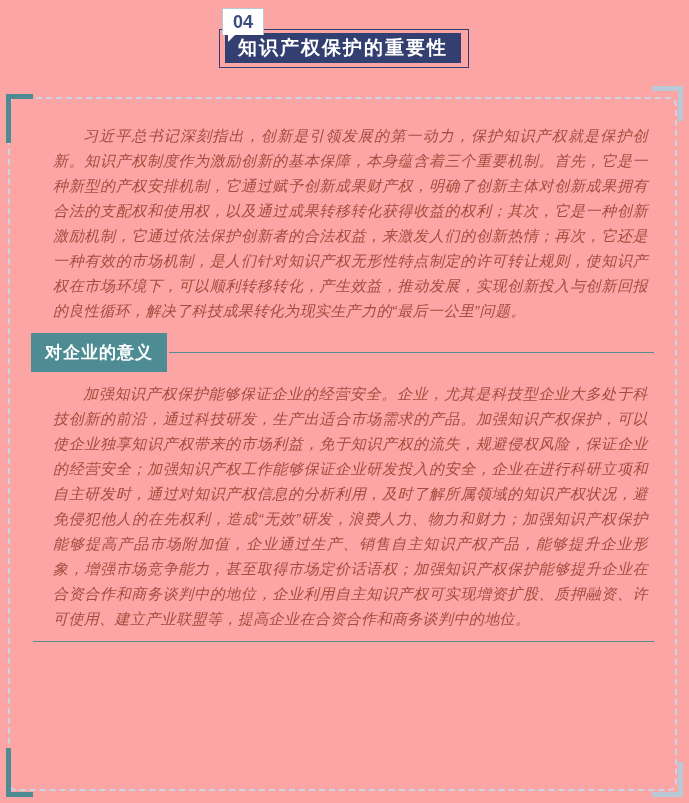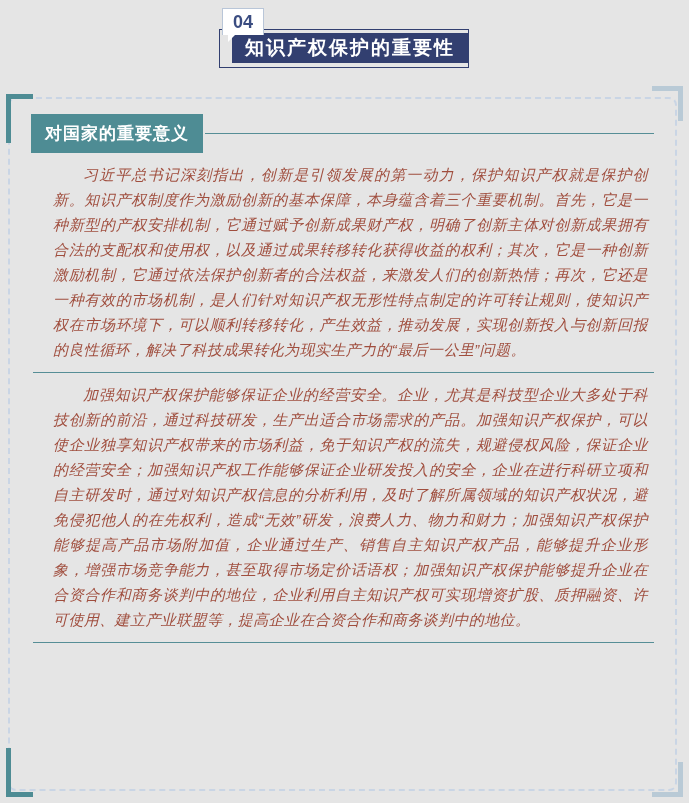--- a/index.html
+++ b/index.html
@@ -5,21 +5,21 @@
   html, body {
     margin: 0;
     padding: 0;
     background: #ffffff;
     font-family: "Liberation Sans", "DejaVu Sans", sans-serif;
   }
   .page {
     position: relative;
     width: 689px;
     height: 803px;
-    background: #e5e5e5;
+    background: #fca5a5;
     overflow: hidden;
   }
 
   
   .num-box {
     position: absolute;
     left: 222px; top: 8px;
     width: 40px; height: 26px;
     background: #ffffff;
     border: 1px solid #b9c6d8;
@@ -33,21 +33,21 @@
   }
   .banner-outline {
     position: absolute;
     left: 219px; top: 29px;
     width: 248px; height: 37px;
     border: 1px solid #323f70;
     z-index: 1;
   }
   .banner-fill {
     position: absolute;
-    left: 232px; top: 33px;
+    left: 225px; top: 33px;
     width: 236px; height: 30px;
     background: #323f70;
     z-index: 2;
     color: #ffffff;
     font-size: 19px;
     font-weight: bold;
     letter-spacing: 2px;
     line-height: 30px;
     text-align: center;
   }
@@ -142,27 +142,24 @@
   <div class="banner-fill">知识产权保护的重要性</div>
   <div class="banner-tail"></div>
 
   <div class="corner tl"></div>
   <div class="corner tr"></div>
   <div class="corner br"></div>
   <div class="corner bl"></div>
 
   <div class="frame">
 
-    <div class="sec-header">
-      <div class="sec-badge">对国家的重要意义</div>
-      <div class="sec-line"></div>
-    </div>
     <p class="sec-para">习近平总书记深刻指出，创新是引领发展的第一动力，保护知识产权就是保护创新。知识产权制度作为激励创新的基本保障，本身蕴含着三个重要机制。首先，它是一种新型的产权安排机制，它通过赋予创新成果财产权，明确了创新主体对创新成果拥有合法的支配权和使用权，以及通过成果转移转化获得收益的权利；其次，它是一种创新激励机制，它通过依法保护创新者的合法权益，来激发人们的创新热情；再次，它还是一种有效的市场机制，是人们针对知识产权无形性特点制定的许可转让规则，使知识产权在市场环境下，可以顺利转移转化，产生效益，推动发展，实现创新投入与创新回报的良性循环，解决了科技成果转化为现实生产力的“最后一公里”问题。</p>
 
     <div class="sec-header">
+      <div class="sec-badge">对企业的意义</div>
       <div class="sec-line"></div>
     </div>
     <p class="sec-para">加强知识产权保护能够保证企业的经营安全。企业，尤其是科技型企业大多处于科技创新的前沿，通过科技研发，生产出适合市场需求的产品。加强知识产权保护，可以使企业独享知识产权带来的市场利益，免于知识产权的流失，规避侵权风险，保证企业的经营安全；加强知识产权工作能够保证企业研发投入的安全，企业在进行科研立项和自主研发时，通过对知识产权信息的分析利用，及时了解所属领域的知识产权状况，避免侵犯他人的在先权利，造成“无效”研发，浪费人力、物力和财力；加强知识产权保护能够提高产品市场附加值，企业通过生产、销售自主知识产权产品，能够提升企业形象，增强市场竞争能力，甚至取得市场定价话语权；加强知识产权保护能够提升企业在合资合作和商务谈判中的地位，企业利用自主知识产权可实现增资扩股、质押融资、许可使用、建立产业联盟等，提高企业在合资合作和商务谈判中的地位。</p>
 
     <div class="sec-header">
       <div class="sec-line"></div>
     </div>
 
   </div>
 

